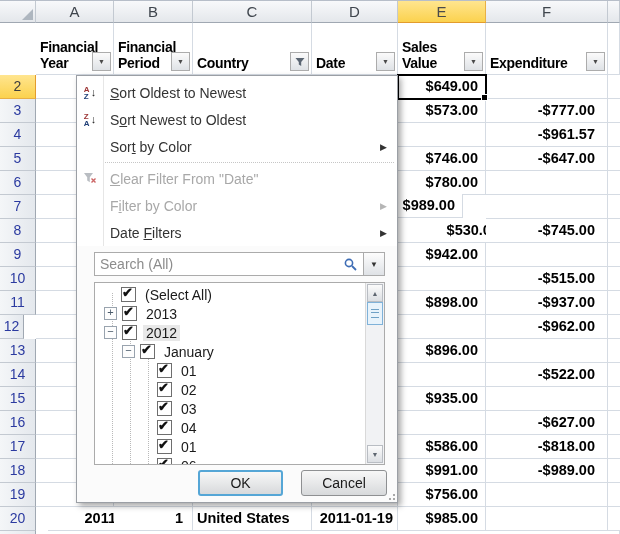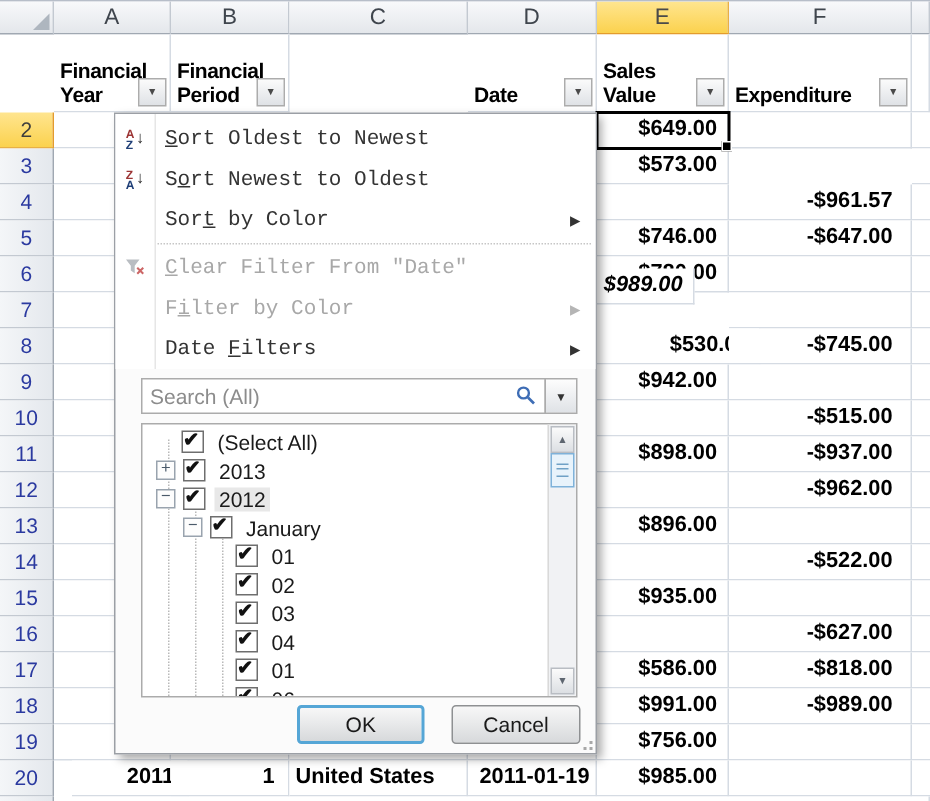--- a/index.html
+++ b/index.html
@@ -40,21 +40,21 @@
   .selbox .handle{position:absolute;right:-3px;bottom:-3px;width:5px;height:5px;background:#000;border:1px solid #fff;}
 
   
   #panel{position:absolute;left:76px;top:74px;width:322px;height:428px;background:#FBFBFB;
          border:1px solid #9B9FA5;box-shadow:3px 3px 6px rgba(0,0,0,.35);z-index:10;box-sizing:border-box;}
   #menu{position:absolute;left:0;top:0;right:0;padding-top:3px;background:#fff;}
   #menu::before{content:'';position:absolute;left:26px;top:0;bottom:0;border-left:1px solid #E6E6E6;}
   .mi{position:relative;height:27px;display:flex;align-items:center;font-size:14px;color:#333;padding-right:6px;}
   .mi.dis{color:#A8A8A8;}
   .mic{width:26px;display:flex;align-items:center;justify-content:center;flex:0 0 26px;}
-  .mlab{padding-left:7px;white-space:nowrap;font-family:Liberation Mono, monospace;}
+  .mlab{padding-left:7px;white-space:nowrap;}
   .key{text-decoration:underline;}
   .sub{margin-left:auto;font-size:9px;color:#333;padding-right:4px;}
   .mi.dis .sub{color:#B5B5B5;}
   .msep{border-top:1px dotted #C6C6C6;margin:2px 3px 2px 28px;height:0;}
   .azi{display:flex;align-items:center;}
   .azi .lt{display:flex;flex-direction:column;font-size:8px;font-weight:700;line-height:7px;}
   .azi .ar2{font-size:11px;color:#222;margin-left:1px;line-height:1;}
   .lt .t{color:#9C3434;} .lt .b{color:#1F3F77;}
 
   
@@ -113,20 +113,28 @@
     <div class="hcell" style="left: 36px; top: 22px; width: 78px; height: 52px;">
       <span class="hlab">Financial Year</span>
       <span class="fbtn">
         <span class="fbarr">▼</span>
       </span>
     </div>
     <div class="hcell" style="left: 114px; top: 22px; width: 79px; height: 52px;">
       <span class="hlab">Financial Period</span>
       <span class="fbtn">
         <span class="fbarr">▼</span>
+      </span>
+    </div>
+    <div class="hcell" style="left: 193px; top: 22px; width: 119px; height: 52px;">
+      <span class="hlab">Country</span>
+      <span class="fbtn">
+        <svg width="12" height="12" viewBox="0 0 12 12">
+          <path d="M1.5 2h9L7.2 6v4L4.8 8.6V6z" fill="#5A6572"></path>
+        </svg>
       </span>
     </div>
     <div class="hcell" style="left: 312px; top: 22px; width: 86px; height: 52px;">
       <span class="hlab">Date</span>
       <span class="fbtn">
         <span class="fbarr">▼</span>
       </span>
     </div>
     <div class="hcell" style="left: 398px; top: 22px; width: 88px; height: 52px;">
       <span class="hlab">Sales Value</span>
@@ -148,20 +156,21 @@
     <div class="cell ar cD" style="left: 312px; top: 74px; width: 86px; height: 24px;"></div>
     <div class="cell ar cE" style="left: 398px; top: 74px; width: 88px; height: 24px;">$649.00</div>
     <div class="cell ar cF" style="left: 486px; top: 74px; width: 122px; height: 24px;"></div>
     <div class="cell sliverc" style="left: 608px; top: 74px; width: 12px; height: 24px;"></div>
     <div class="rh" style="left: 0px; top: 98px; width: 36px; height: 24px;">3</div>
     <div class="cell ar cA" style="left: 36px; top: 98px; width: 78px; height: 24px;"></div>
     <div class="cell ar cB" style="left: 114px; top: 98px; width: 79px; height: 24px;"></div>
     <div class="cell al cC" style="left: 193px; top: 98px; width: 119px; height: 24px;"></div>
     <div class="cell ar cD" style="left: 312px; top: 98px; width: 86px; height: 24px;"></div>
     <div class="cell ar cE" style="left: 398px; top: 98px; width: 88px; height: 24px;">$573.00</div>
+    <div class="cell ar cF" style="left: 486px; top: 98px; width: 122px; height: 24px;">-$777.00</div>
     <div class="cell sliverc" style="left: 608px; top: 98px; width: 12px; height: 24px;"></div>
     <div class="rh" style="left: 0px; top: 122px; width: 36px; height: 24px;">4</div>
     <div class="cell ar cA" style="left: 36px; top: 122px; width: 78px; height: 24px;"></div>
     <div class="cell ar cB" style="left: 114px; top: 122px; width: 79px; height: 24px;"></div>
     <div class="cell al cC" style="left: 193px; top: 122px; width: 119px; height: 24px;"></div>
     <div class="cell ar cD" style="left: 312px; top: 122px; width: 86px; height: 24px;"></div>
     <div class="cell ar cE" style="left: 398px; top: 122px; width: 88px; height: 24px;"></div>
     <div class="cell ar cF" style="left: 486px; top: 122px; width: 122px; height: 24px;">-$961.57</div>
     <div class="cell sliverc" style="left: 608px; top: 122px; width: 12px; height: 24px;"></div>
     <div class="rh" style="left: 0px; top: 146px; width: 36px; height: 24px;">5</div>
@@ -178,21 +187,21 @@
     <div class="cell al cC" style="left: 193px; top: 170px; width: 119px; height: 24px;"></div>
     <div class="cell ar cD" style="left: 312px; top: 170px; width: 86px; height: 24px;"></div>
     <div class="cell ar cE" style="left: 398px; top: 170px; width: 88px; height: 24px;">$780.00</div>
     <div class="cell ar cF" style="left: 486px; top: 170px; width: 122px; height: 24px;"></div>
     <div class="cell sliverc" style="left: 608px; top: 170px; width: 12px; height: 24px;"></div>
     <div class="rh" style="left: 0px; top: 194px; width: 36px; height: 24px;">7</div>
     <div class="cell ar cA" style="left: 36px; top: 194px; width: 78px; height: 24px;"></div>
     <div class="cell ar cB" style="left: 114px; top: 194px; width: 79px; height: 24px;"></div>
     <div class="cell al cC" style="left: 193px; top: 194px; width: 119px; height: 24px;"></div>
     <div class="cell ar cD" style="left: 312px; top: 194px; width: 86px; height: 24px;"></div>
-    <div class="cell ar cE" style="left: 398px; top: 178px; width: 65px; height: 24px; font-style: italic;">$989.00</div>
+    <div class="cell ar cE" style="left: 398px; top: 193px; width: 65px; height: 24px;">$989.00</div>
     <div class="cell ar cF" style="left: 486px; top: 194px; width: 122px; height: 24px;"></div>
     <div class="cell sliverc" style="left: 608px; top: 194px; width: 12px; height: 24px;"></div>
     <div class="rh" style="left: 0px; top: 218px; width: 36px; height: 24px;">8</div>
     <div class="cell ar cA" style="left: 36px; top: 218px; width: 78px; height: 24px;"></div>
     <div class="cell ar cB" style="left: 114px; top: 218px; width: 79px; height: 24px;"></div>
     <div class="cell al cC" style="left: 193px; top: 218px; width: 119px; height: 24px;"></div>
     <div class="cell ar cD" style="left: 312px; top: 218px; width: 86px; height: 24px;"></div>
     <div class="cell ar cE" style="left: 398px; top: 218px; width: 109px; height: 24px;">$530.00</div>
     <div class="cell ar cF" style="left: 486px; top: 218px; width: 122px; height: 24px;">-$745.00</div>
     <div class="cell sliverc" style="left: 608px; top: 218px; width: 12px; height: 24px;"></div>
@@ -213,21 +222,21 @@
     <div class="cell ar cF" style="left: 486px; top: 266px; width: 122px; height: 24px;">-$515.00</div>
     <div class="cell sliverc" style="left: 608px; top: 266px; width: 12px; height: 24px;"></div>
     <div class="rh" style="left: 0px; top: 290px; width: 36px; height: 24px;">11</div>
     <div class="cell ar cA" style="left: 36px; top: 290px; width: 78px; height: 24px;"></div>
     <div class="cell ar cB" style="left: 114px; top: 290px; width: 79px; height: 24px;"></div>
     <div class="cell al cC" style="left: 193px; top: 290px; width: 119px; height: 24px;"></div>
     <div class="cell ar cD" style="left: 312px; top: 290px; width: 86px; height: 24px;"></div>
     <div class="cell ar cE" style="left: 398px; top: 290px; width: 88px; height: 24px;">$898.00</div>
     <div class="cell ar cF" style="left: 486px; top: 290px; width: 122px; height: 24px;">-$937.00</div>
     <div class="cell sliverc" style="left: 608px; top: 290px; width: 12px; height: 24px;"></div>
-    <div class="rh" style="left: 0px; top: 314px; width: 36px; height: 24px;">12</div>
+    <div class="rh" style="left: 0px; top: 314px; width: 24px; height: 24px;">12</div>
     <div class="cell ar cA" style="left: 36px; top: 314px; width: 78px; height: 24px;"></div>
     <div class="cell ar cB" style="left: 114px; top: 314px; width: 79px; height: 24px;"></div>
     <div class="cell al cC" style="left: 193px; top: 314px; width: 119px; height: 24px;"></div>
     <div class="cell ar cD" style="left: 312px; top: 314px; width: 86px; height: 24px;"></div>
     <div class="cell ar cE" style="left: 398px; top: 314px; width: 88px; height: 24px;"></div>
     <div class="cell ar cF" style="left: 486px; top: 314px; width: 122px; height: 24px;">-$962.00</div>
     <div class="cell sliverc" style="left: 608px; top: 314px; width: 12px; height: 24px;"></div>
     <div class="rh" style="left: 0px; top: 338px; width: 36px; height: 24px;">13</div>
     <div class="cell ar cA" style="left: 36px; top: 338px; width: 78px; height: 24px;"></div>
     <div class="cell ar cB" style="left: 114px; top: 338px; width: 79px; height: 24px;"></div>

